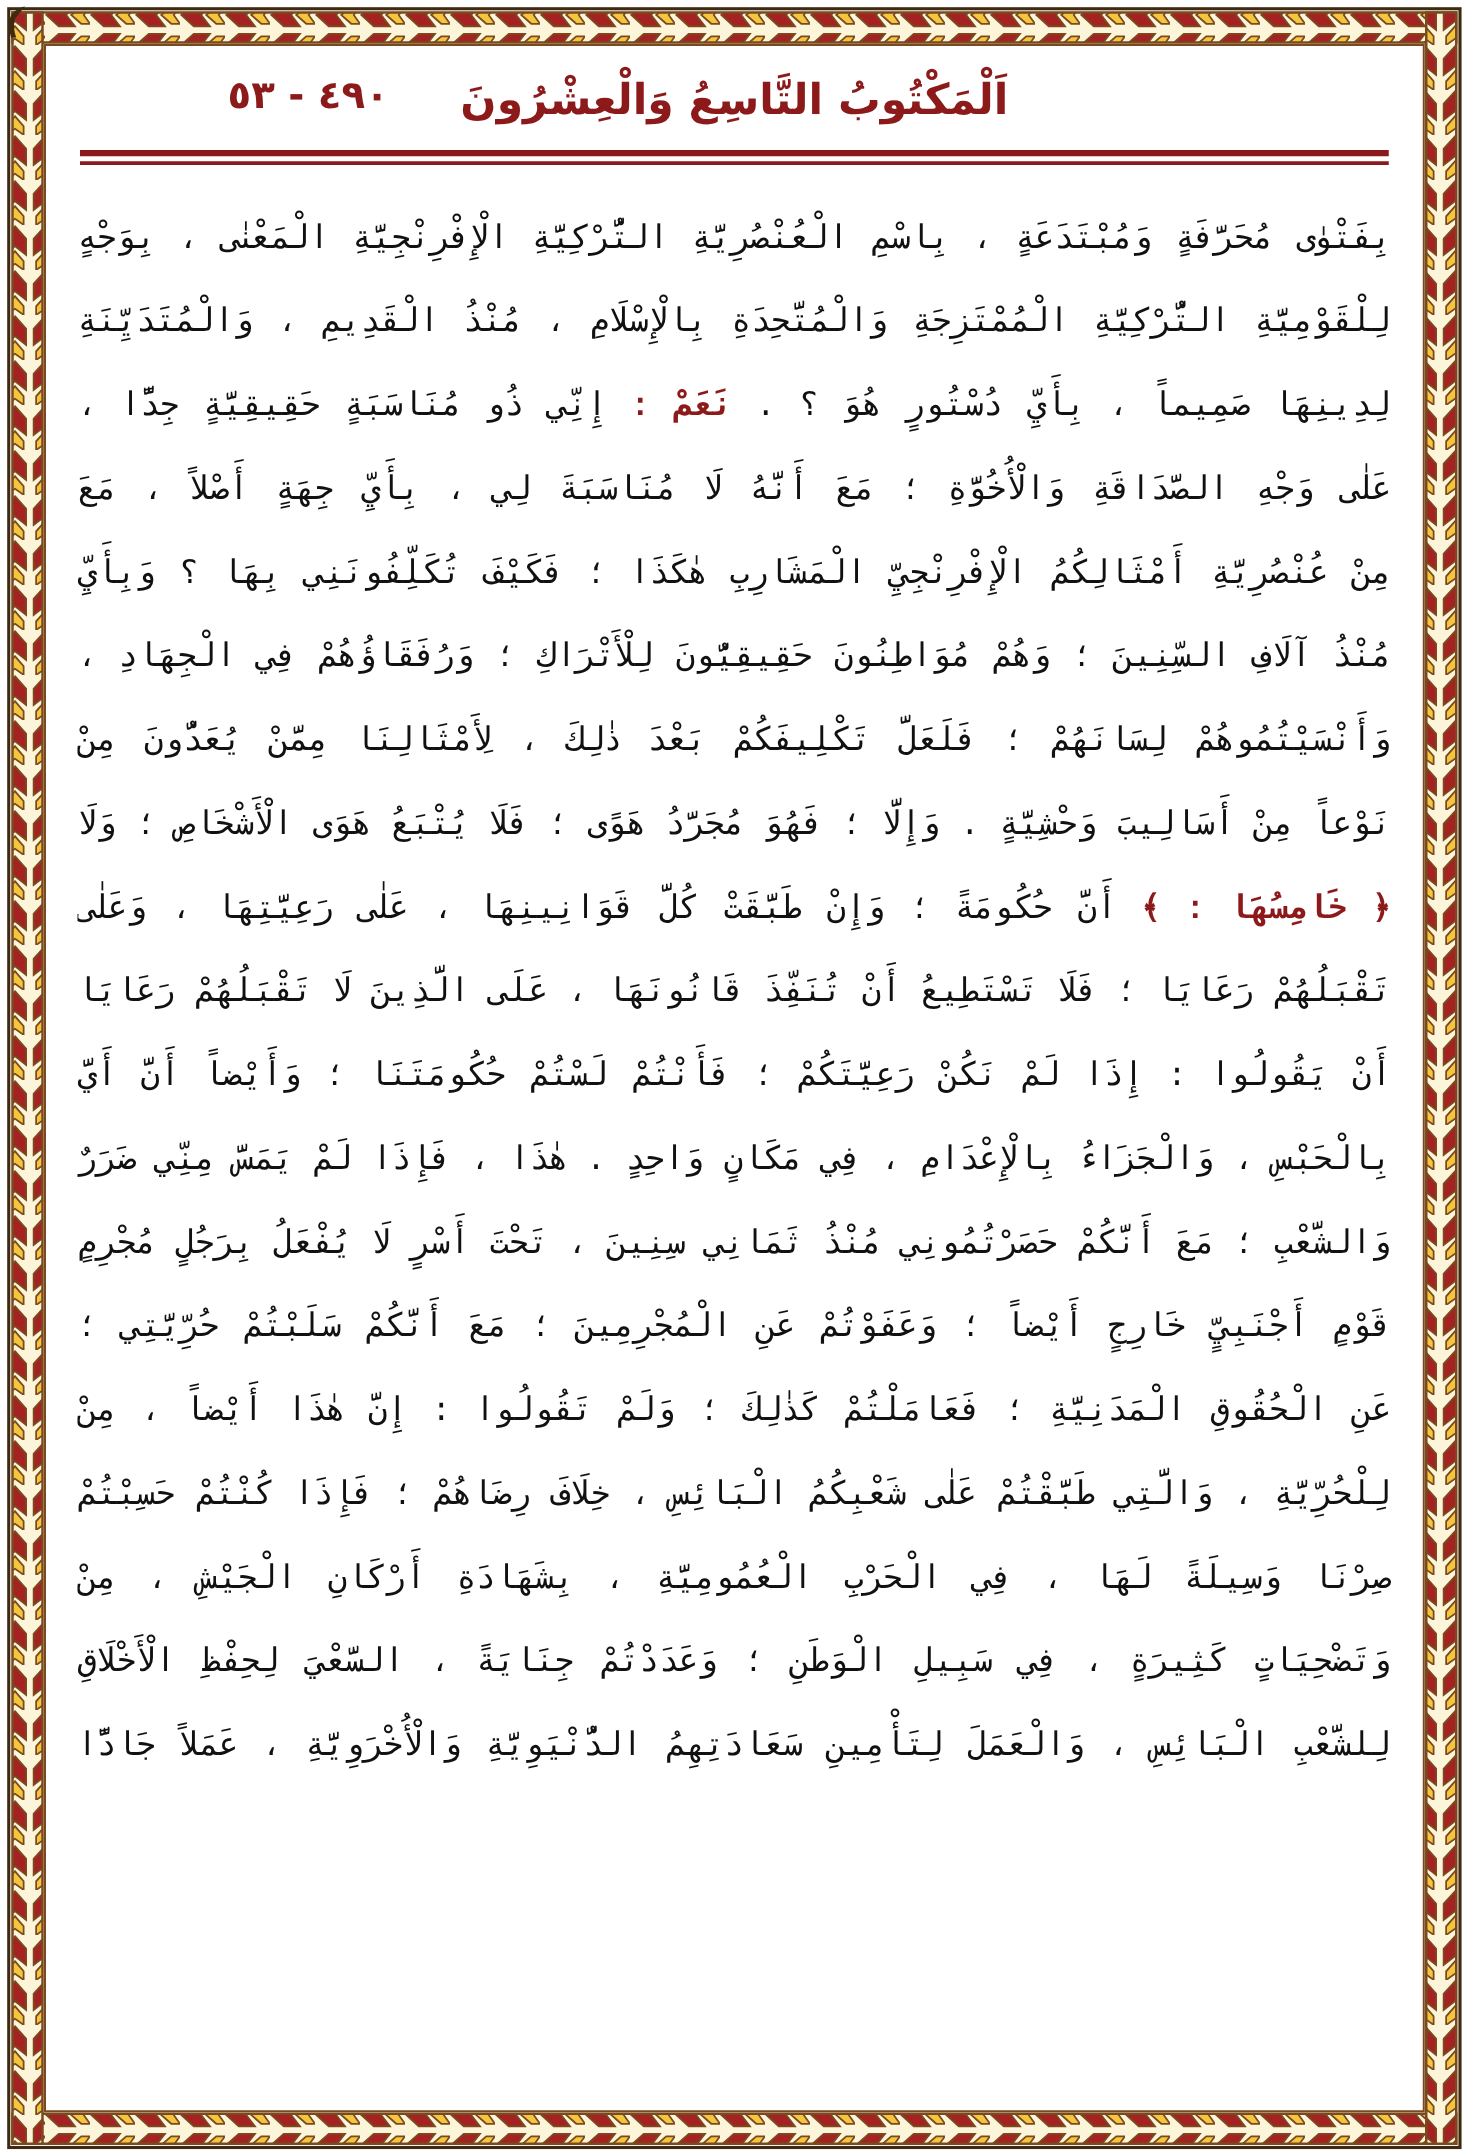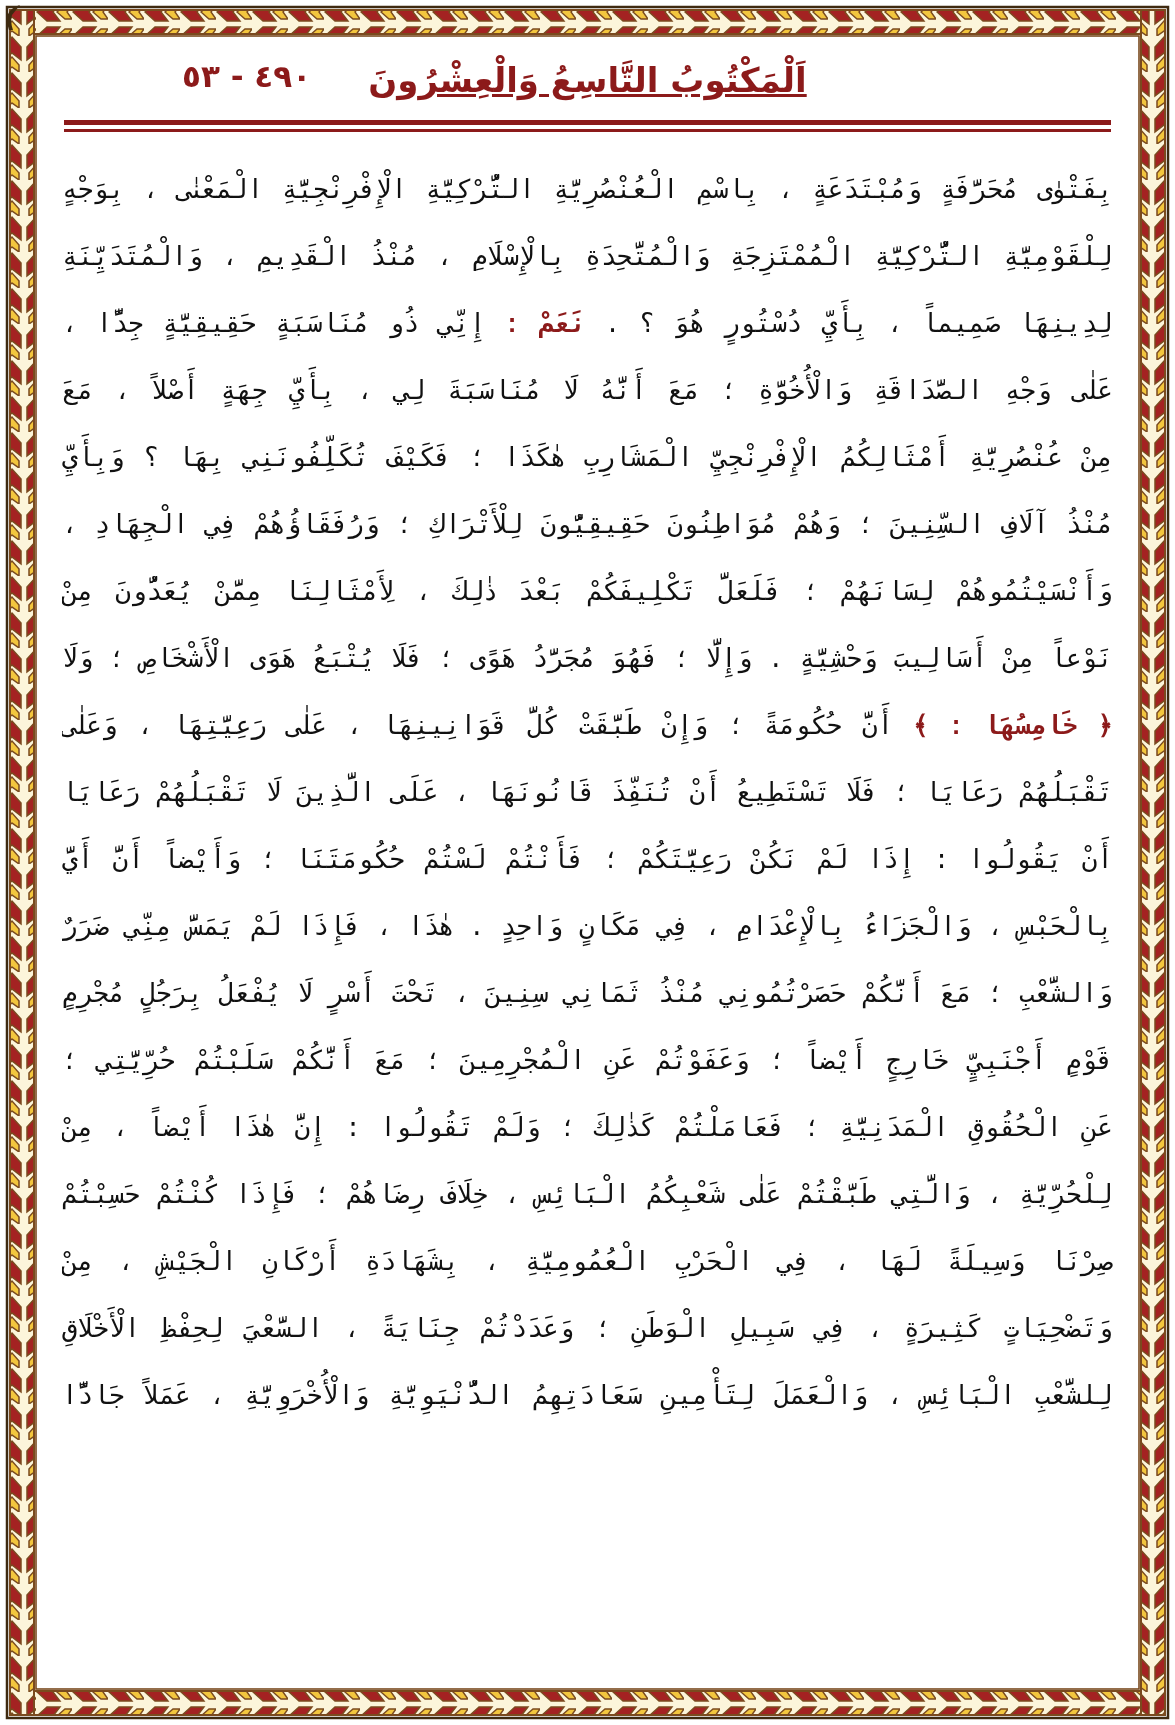--- a/index.html
+++ b/index.html
@@ -23,21 +23,20 @@
     direction:rtl;
     font-size:31px;font-weight:bold;
     color:var(--accent,#8c1a1a);
     letter-spacing:1px;
   }
   .page-title{
     text-align:center;
     font-size:34px;font-weight:bold;
     color:var(--accent,#8c1a1a);
     line-height:60px;
-    text-decoration:underline;
   }
   .rules{margin:4px 2px 0 2px;}
   .rule-thick{height:5px;background:var(--accent,#8c1a1a);}
   .rule-thin{height:3px;background:var(--accent,#8c1a1a);margin-top:4px;}
   .body-text{
     margin-top:26px;
     direction:rtl;
     overflow:hidden;
     font-family:Liberation Mono, monospace;
   }

